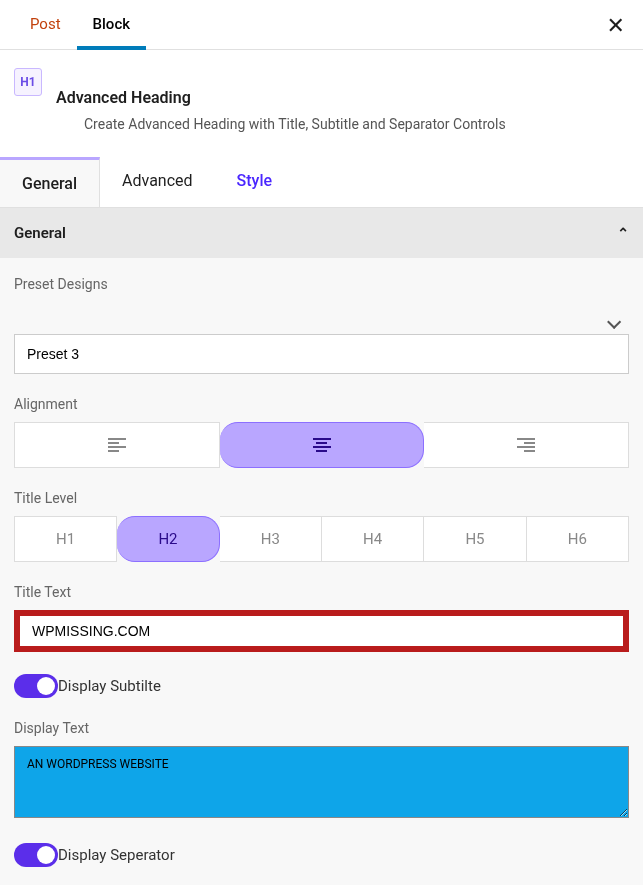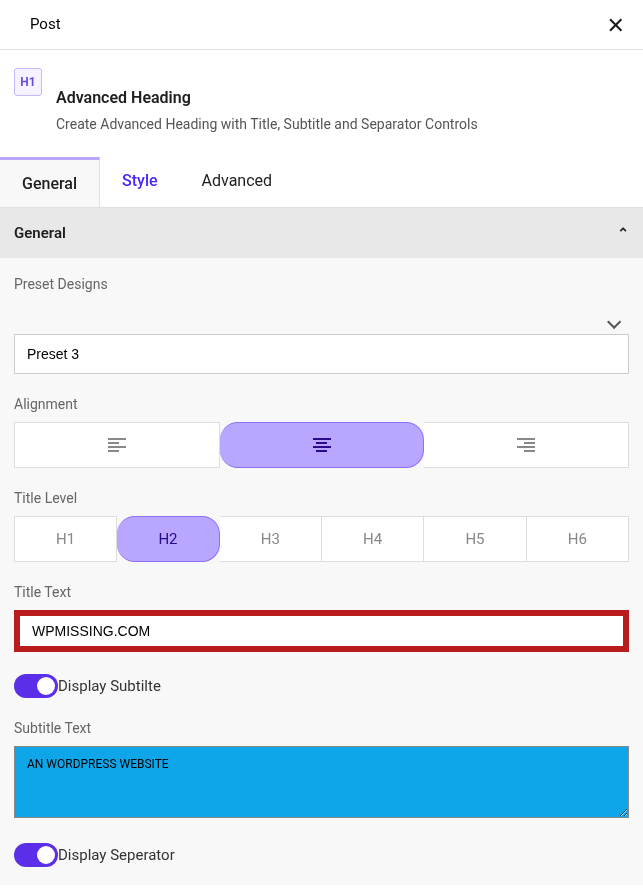--- a/index.html
+++ b/index.html
@@ -1,25 +1,25 @@
 <!DOCTYPE html>
 <html><head>
 <meta charset="utf-8">
 <style>
 * { box-sizing: border-box; margin: 0; padding: 0; }
 body { font-family: -apple-system, BlinkMacSystemFont, "Segoe UI", Roboto, sans-serif; font-size: 14px; color: #1e1e1e; background: #fff; width: 643px; }
 .panel { width: 643px; }
 .top-tabs { display: flex; align-items: center; border-bottom: 1px solid #e0e0e0; padding: 0 14px; position: relative; height: 50px; }
-.top-tab { padding: 15px 16px 13px; font-size: 15px; color: #000000; cursor: pointer; border-bottom: 3px solid transparent; }
+.top-tab { padding: 15px 16px 13px; font-size: 15px; color: #c2410c; cursor: pointer; border-bottom: 3px solid transparent; }
 .top-tab.active { color: #000; border-bottom: 4px solid #007cba; font-weight: 500; }
 .close-btn { position: absolute; right: 18px; top: 13px; font-size: 22px; cursor: pointer; color: #1e1e1e; background:none; border:none; }
 .block-header { display: flex; padding: 18px 14px 22px; gap: 14px; }
 .block-icon { width: 28px; height: 28px; border: 1px solid #c9b8ff; border-radius: 3px; display: flex; align-items: center; justify-content: center; font-size: 12px; font-weight: 700; color: #6b4de6; background: #f6f2ff; flex-shrink: 0; }
 .block-title { font-size: 16px; font-weight: 600; color: #1e1e1e; margin-bottom: 8px; margin-top: 20px; }
-.block-desc { font-size: 14px; color: #555; line-height: 1.4; }
+.block-desc { font-size: 14px; color: #555; line-height: 1.4; margin-left: 28px; }
 .sub-tabs { display: flex; border-bottom: 1px solid #e0e0e0; }
 .sub-tab { padding: 14px 22px; font-size: 16px; color: #1e1e1e; cursor: pointer; }
 .sub-tab.general { background: #f8f8f8; border-top: 3px solid #b9a6ff; border-right: 1px solid #e0e0e0; font-weight: 500; }
 .sub-tab.style { color: #4a26ff; font-weight: 500; }
 .section-header { background: #e8e8e8; padding: 16px 14px; font-size: 15px; font-weight: 600; display: flex; justify-content: space-between; align-items: center; cursor: pointer; }
 .chevron { font-size: 14px; }
 .section-body { background: #f8f8f8; padding: 18px 14px; }
 .label { font-size: 14px; color: #666; margin-bottom: 10px; display: block; }
 .select { width: 100%; height: 40px; border: 1px solid #ccc; background: #fff; padding: 0 12px; font-size: 14px; appearance: none; position: relative; margin-top: 32px; }
 .select-wrap { position: relative; margin-bottom: 22px; }
@@ -41,35 +41,36 @@
 .toggle::after { content: ""; position: absolute; width: 18px; height: 18px; background: #fff; border-radius: 50%; top: 3px; right: 3px; }
 .toggle-label { font-size: 15px; color: #333; }
 </style>
 </head>
 <body>
 
 <div class="panel">
 
   <div class="top-tabs">
     <div class="top-tab">Post</div>
+    <div class="top-tab active">Block</div>
     <button class="close-btn">✕</button>
   </div>
 
   <div class="block-header">
     <div class="block-icon">H1</div>
     <div>
       <div class="block-title">Advanced Heading</div>
       <div class="block-desc">Create Advanced Heading with Title, Subtitle and Separator Controls</div>
     </div>
   </div>
 
   <div class="sub-tabs">
     <div class="sub-tab general">General</div>
+    <div class="sub-tab">Advanced</div>
     <div class="sub-tab style">Style</div>
-    <div class="sub-tab">Advanced</div>
   </div>
 
   <div class="section-header">
     <span>General</span>
     <span class="chevron">⌃</span>
   </div>
 
   <div class="section-body">
 
     <label class="label">Preset Designs</label>
@@ -118,21 +119,21 @@
     </div>
 
     <label class="label">Title Text</label>
     <input class="text-input" value="WPMISSING.COM" style="">
 
     <div class="toggle-row">
       <div class="toggle"></div>
       <span class="toggle-label">Display Subtilte</span>
     </div>
 
-    <label class="label">Subtitle Text</label>
+    <label class="label">Display Text</label>
     <textarea class="textarea" style="">AN WORDPRESS WEBSITE</textarea>
 
     <div class="toggle-row" style="margin-bottom:0">
       <div class="toggle"></div>
       <span class="toggle-label">Display Seperator</span>
     </div>
 
   </div>
 </div>
 

